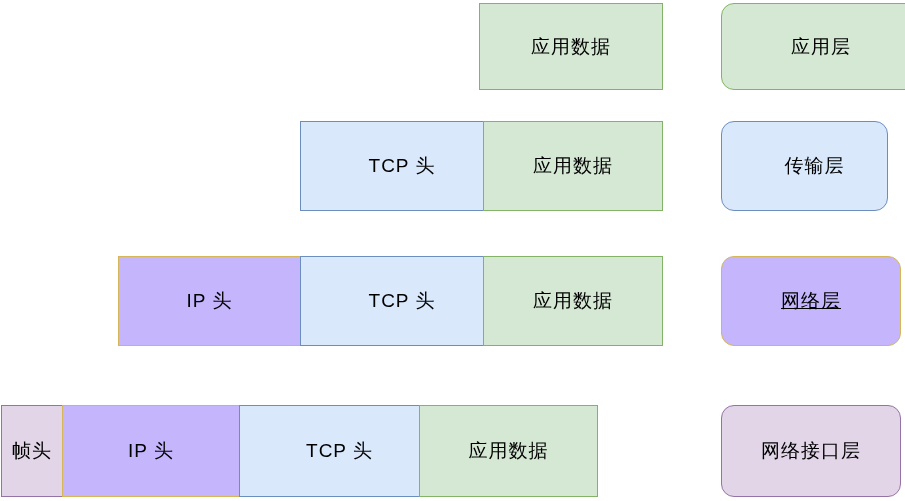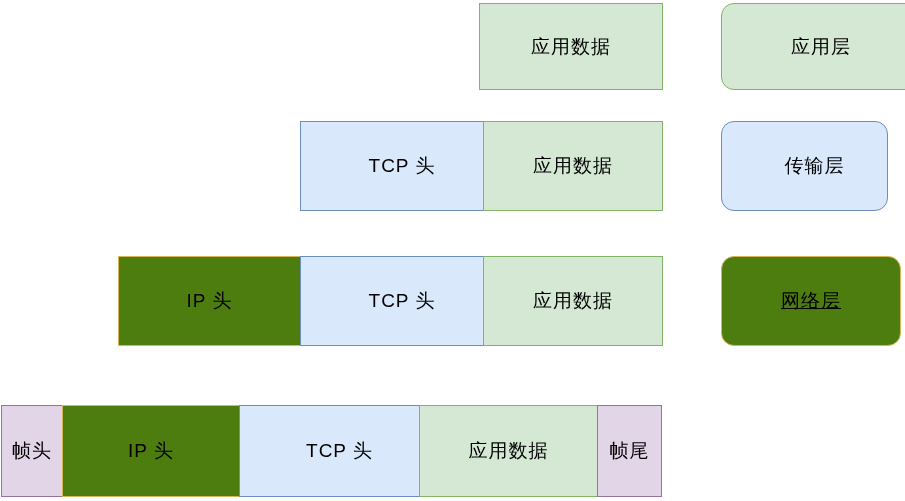--- a/index.html
+++ b/index.html
@@ -23,21 +23,21 @@
     justify-content: center;
     font-size: 19px;
     color: #000000;
     letter-spacing: 1px;
   }
   .layer {
     border-radius: 13px;
   }
   .green  { background: #d5e8d4; border: 1px solid #82b366; justify-content: center; }
   .blue   { background: #dae8fc; border: 1px solid #6c8ebf; padding-left: 20px; }
-  .orange { background: #4d7c0f; border: 1px solid #d6b656; }
+  .orange { background: #c4b5fd; border: 1px solid #d6b656; }
   .purple { background: #e1d5e7; border: 1px solid #9673a6; text-align: center; }
 </style>
 </head>
 <body>
 
 <div class="canvas">
 
   <div class="box green" style="left:479px; top:3px; width:184px; height:87px;">
     <span>应用数据</span>
   </div>
@@ -73,17 +73,17 @@
   </div>
   <div class="box orange" style="left:62px; top:405px; width:178px; height:92px;">
     <span>IP 头</span>
   </div>
   <div class="box blue" style="left:239px; top:405px; width:181px; height:92px;">
     <span>TCP 头</span>
   </div>
   <div class="box green" style="left:419px; top:405px; width:179px; height:92px;">
     <span>应用数据</span>
   </div>
-  <div class="box purple" style="left:597px; top:405px; width:65px; height:92px;">
-    <span>帧尾</span>
+  <div class="box layer purple" style="left:721px; top:405px; width:180px; height:92px;">
+    <span>网络接口层</span>
   </div>
 
 </div>
 
 </body></html>

